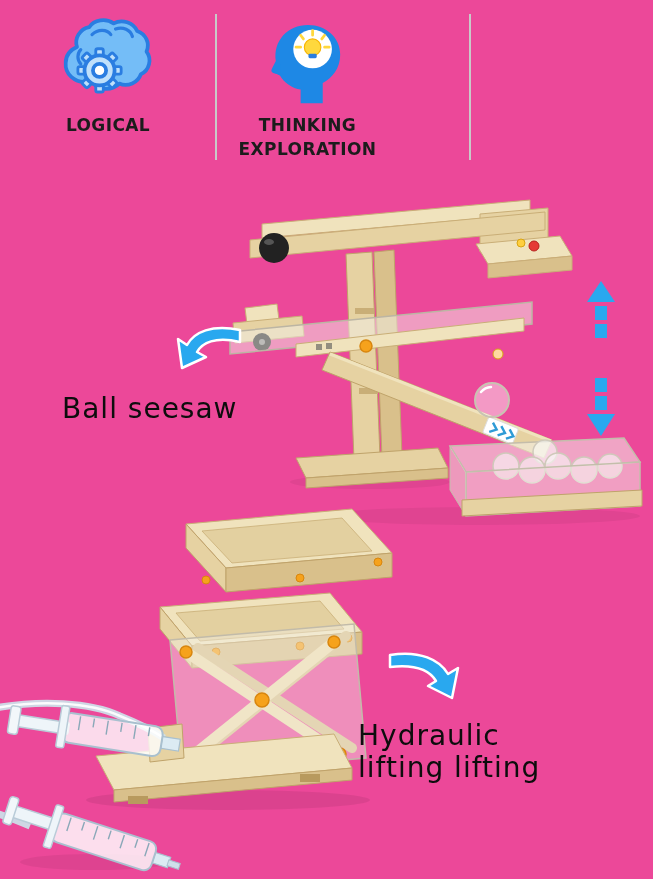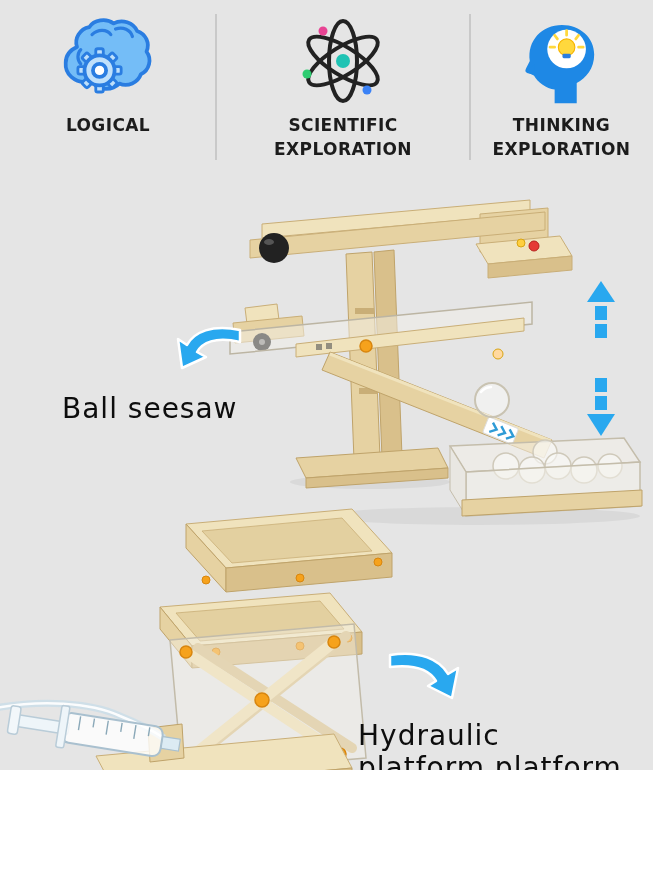--- a/index.html
+++ b/index.html
@@ -1,17 +1,17 @@
 <!DOCTYPE html>
 <html><head>
 <meta charset="utf-8">
 <style>
   html,body{margin:0;padding:0;background:#fff;}
   .page{
-    position:relative;width:653px;height:770px;background:#e5e5e5;overflow:hidden;
+    position:relative;width:653px;height:879px;background:#ec4899;overflow:hidden;
     font-family:"DejaVu Sans","Liberation Sans",sans-serif;
   }
   
   .header{position:absolute;top:0;left:0;width:653px;height:175px;display:flex;}
   .feature{display:flex;flex-direction:column;align-items:center;justify-content:flex-start;padding-top:10px;}
   .feature.c1{width:216px;}
   .feature.c2{width:254px;}
   .feature.c3{width:183px;}
   .icon-box{height:102px;display:flex;align-items:center;justify-content:center;}
   .feature-label{
@@ -202,37 +202,20 @@
             <circle r="16" fill="#bfe0fb" stroke="#2a7de1" stroke-width="4"></circle>
             <circle r="7" fill="#ffffff" stroke="#2a7de1" stroke-width="4"></circle>
           </g>
         </svg>
       </div>
       <div class="feature-label">
         <div>LOGICAL</div>
       </div>
     </div>
 
-    <div class="feature c2">
-      <div class="icon-box">
-        <svg width="100" height="100" viewBox="0 0 100 100">
-          <ellipse cx="50" cy="50" rx="40" ry="14" fill="none" stroke="#222222" stroke-width="4" transform="rotate(-32 50 50)"></ellipse>
-          <ellipse cx="50" cy="50" rx="40" ry="14" fill="none" stroke="#222222" stroke-width="4" transform="rotate(32 50 50)"></ellipse>
-          <ellipse cx="50" cy="50" rx="40" ry="14" fill="none" stroke="#222222" stroke-width="4" transform="rotate(90 50 50)"></ellipse>
-          <circle cx="50" cy="50" r="7" fill="#1fc3b4"></circle>
-          <circle cx="30" cy="20" r="4.5" fill="#e84393"></circle>
-          <circle cx="14" cy="63" r="4.5" fill="#2ecc71"></circle>
-          <circle cx="74" cy="79" r="4.5" fill="#3b82f6"></circle>
-        </svg>
-      </div>
-      <div class="feature-label">
-        <div>SCIENTIFIC</div>
-        <div>EXPLORATION</div>
-      </div>
-    </div>
 
     <div class="feature c3">
       <div class="icon-box">
         <svg width="92" height="96" viewBox="0 0 100 100">
           <path d="M42,96 L42,81 C33,80 24,74 19,65 L12,63 C10,62 10,60 11,58 L15,50 C12,28 28,11 50,11 C70,11 85,25 85,43 C85,58 76,69 66,74 L66,96 Z" fill="#1e88e5"></path>
           <path d="M20,54 L10,61 L20,66 Z" fill="#1e88e5"></path>
           <circle cx="55" cy="37" r="21" fill="#ffffff"></circle>
           <g transform="translate(55,35)">
             <path d="M0,-13 L0,-18 M10,-9 L13,-13 M-10,-9 L-13,-13 M13,0 L18,0 M-13,0 L-18,0" stroke="#ffd83d" stroke-width="3" stroke-linecap="round" fill="none"></path>
             <circle r="9" fill="#ffd83d" stroke="#f7b500" stroke-width="1.2"></circle>
@@ -247,16 +230,16 @@
     </div>
 
     <div class="divider d1"></div>
     <div class="divider d2"></div>
   </div>
 
   <div class="toy-label ball-label">Ball seesaw</div>
 
   <div class="toy-label hyd-label">
     <div>Hydraulic</div>
-    <div>platform platform</div>
+    <div>lifting lifting</div>
   </div>
 
 </div>
 
 </body></html>

